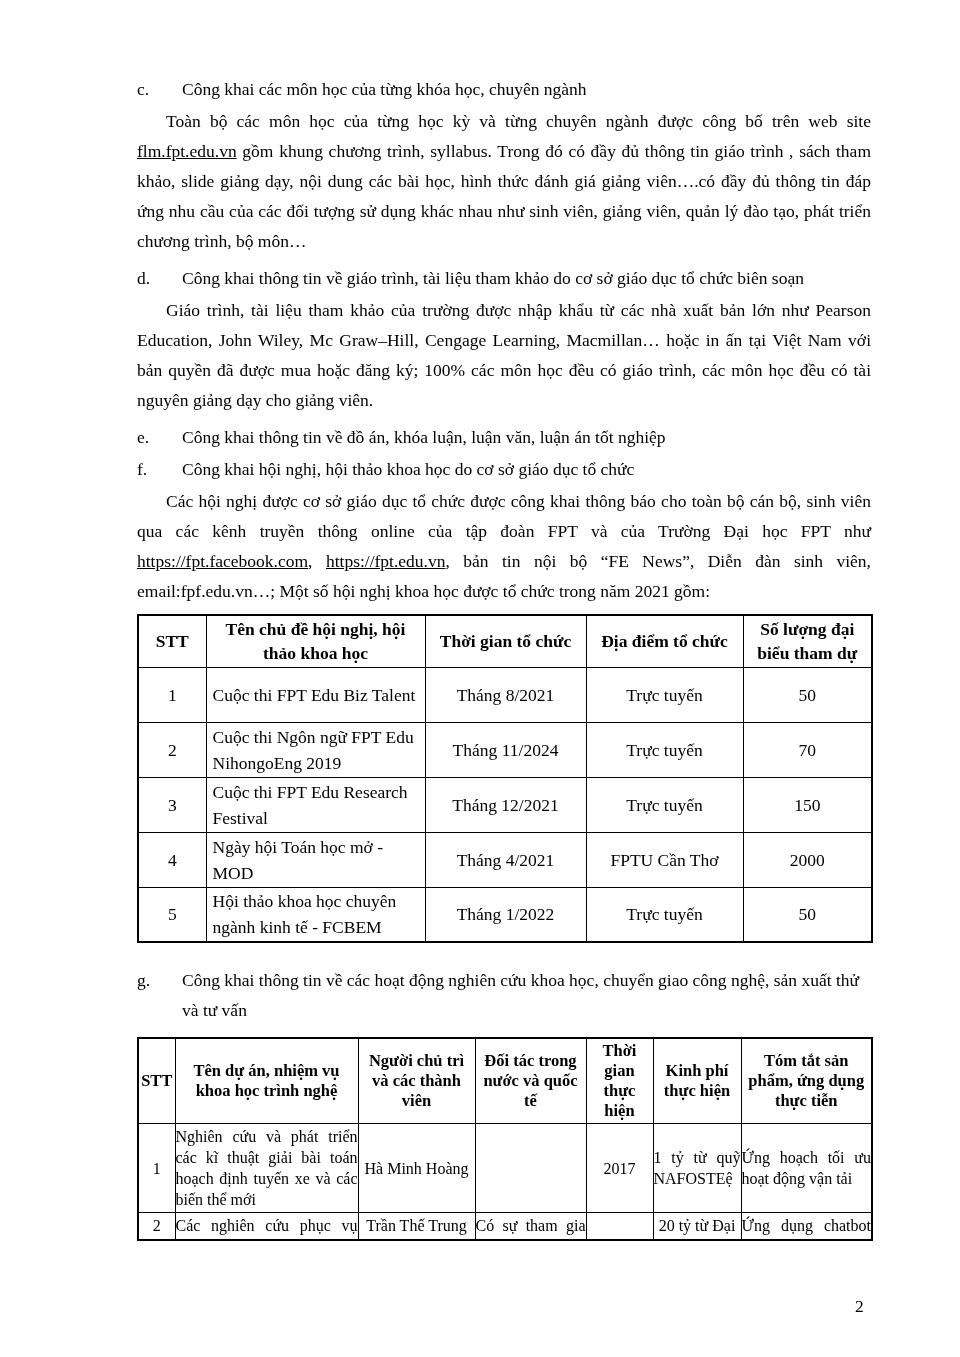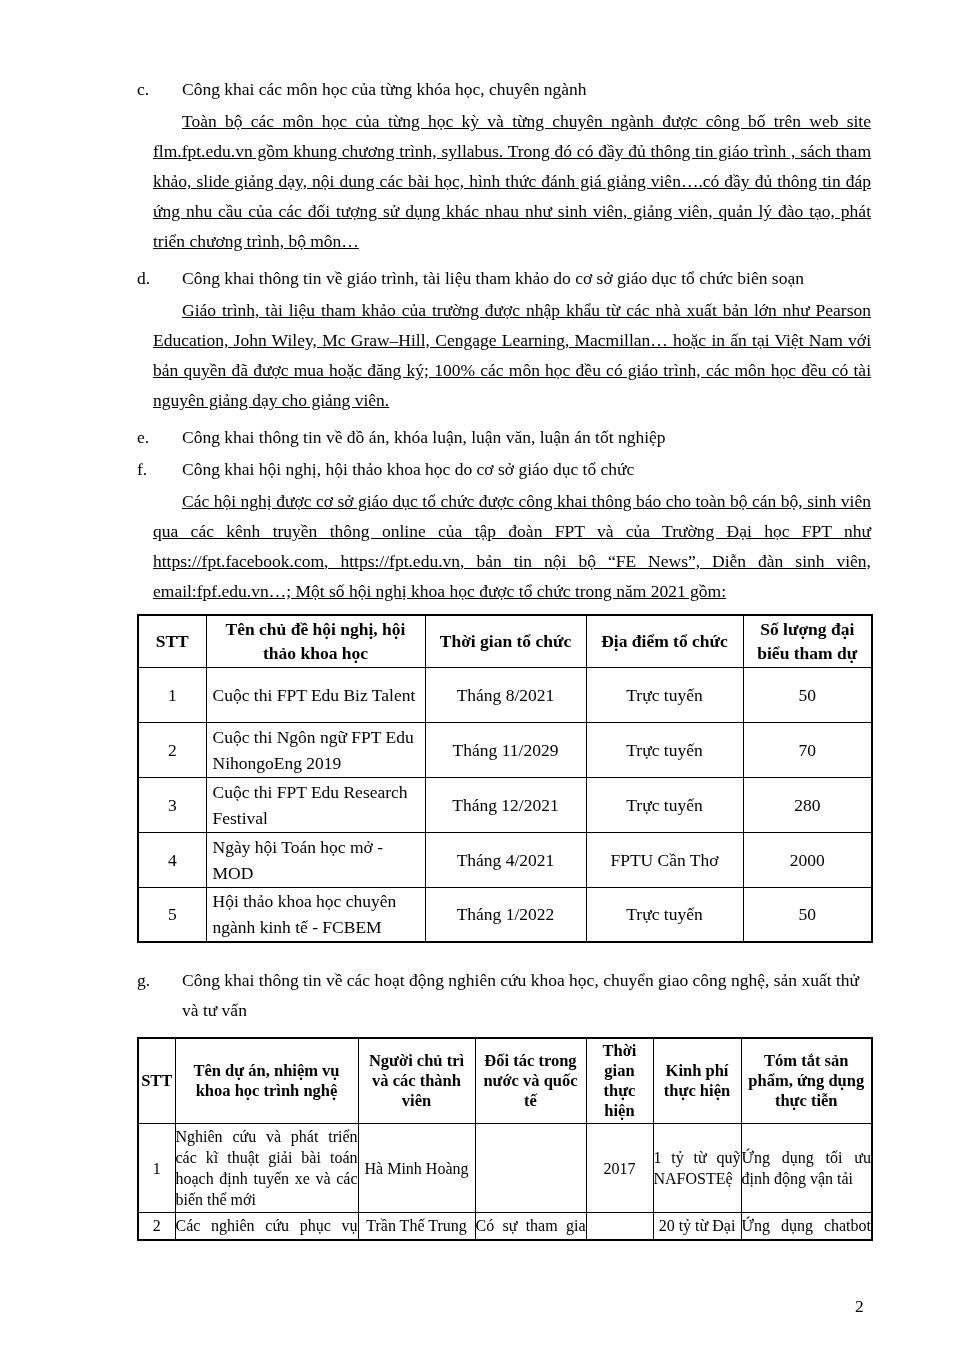--- a/index.html
+++ b/index.html
@@ -24,22 +24,21 @@
     line-height: 30px;
     margin: 0 0 2px 0;
   }
   .hrow .lbl { width: 45px; flex: 0 0 45px; }
   .hrow .txt { flex: 1; font-family: Liberation Serif, serif; }
   p.body {
     font-size: 17.5px;
     line-height: 30px;
     text-align: justify;
     text-indent: 29px;
-    margin: 0 0 7px 16px;
-    text-decoration: underline;
+    margin: 0 0 7px 0;
   }
   .u { text-decoration: underline; }
   .bluelink { text-decoration: underline; }
   
   table {
     border-collapse: collapse;
     width: 734px;
     table-layout: fixed;
     border: 2px solid #000;
   }
@@ -116,30 +115,30 @@
     <tr>
       <td>1</td>
       <td class="c-name">Cuộc thi FPT Edu Biz Talent</td>
       <td>Tháng 8/2021</td>
       <td>Trực tuyến</td>
       <td>50</td>
     </tr>
     <tr>
       <td>2</td>
       <td class="c-name">Cuộc thi Ngôn ngữ FPT Edu NihongoEng 2019</td>
-      <td>Tháng 11/2029</td>
+      <td>Tháng 11/2024</td>
       <td>Trực tuyến</td>
       <td>70</td>
     </tr>
     <tr>
       <td>3</td>
       <td class="c-name">Cuộc thi FPT Edu Research Festival</td>
       <td>Tháng 12/2021</td>
       <td>Trực tuyến</td>
-      <td>280</td>
+      <td>150</td>
     </tr>
     <tr>
       <td>4</td>
       <td class="c-name">Ngày hội Toán học mở - MOD</td>
       <td>Tháng 4/2021</td>
       <td>FPTU Cần Thơ</td>
       <td>2000</td>
     </tr>
     <tr>
       <td>5</td>
@@ -176,21 +175,21 @@
       <th>Kinh phí thực hiện</th>
       <th>Tóm tắt sản phẩm, ứng dụng thực tiễn</th>
     </tr>
     <tr>
       <td class="c-center">1</td>
       <td class="c-just">Nghiên cứu và phát triển các kĩ thuật giải bài toán hoạch định tuyến xe và các biến thể mới</td>
       <td class="c-center">Hà Minh Hoàng</td>
       <td></td>
       <td class="c-center">2017</td>
       <td class="c-just">1 tỷ từ quỹ NAFOSTEệ</td>
-      <td class="c-just">Ứng dụng tối ưu định động vận tải</td>
+      <td class="c-just">Ứng hoạch tối ưu hoạt động vận tải</td>
     </tr>
     <tr class="row-clip">
       <td class="c-center">2</td>
       <td class="jl">Các nghiên cứu phục vụ</td>
       <td class="c-center">Trần Thế Trung</td>
       <td class="jl">Có sự tham gia</td>
       <td class="c-center"></td>
       <td class="c-center">20 tỷ từ Đại</td>
       <td class="jl">Ứng dụng chatbot</td>
     </tr>

